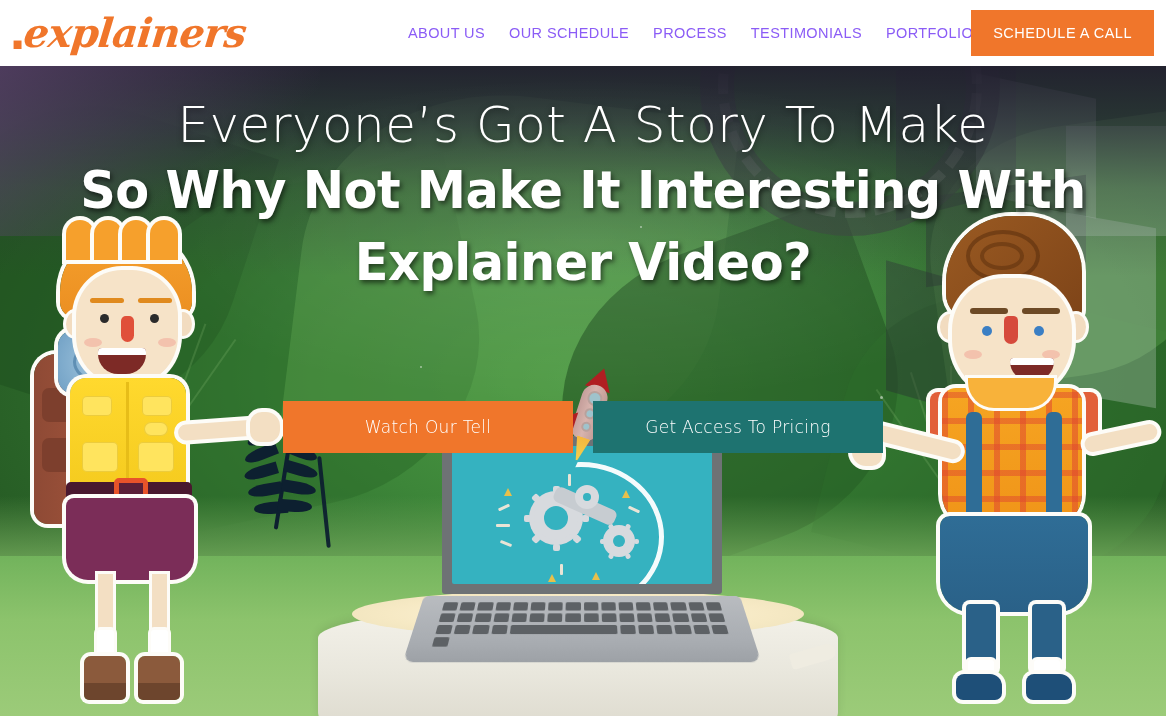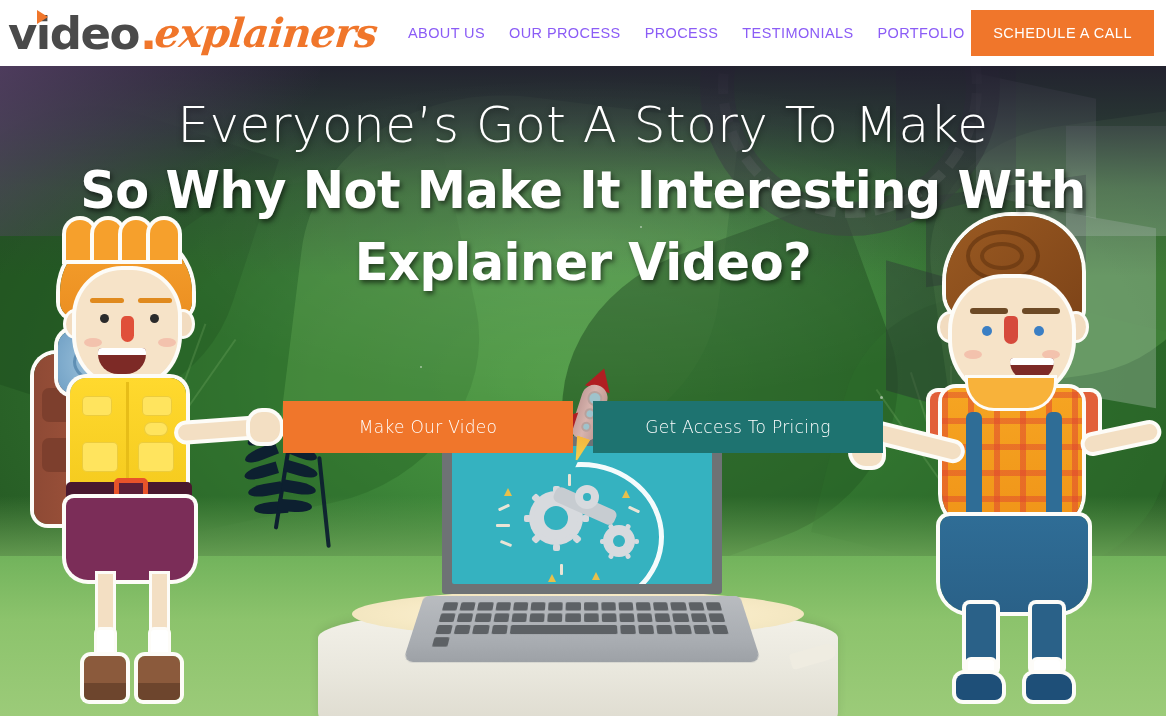--- a/index.html
+++ b/index.html
@@ -649,31 +649,27 @@
   .speck{
     position:absolute; background:rgba(255,255,255,.5); border-radius:50%;
   }
 </style>
 </head>
 <body>
 
 <div class="header">
 
   <div class="logo-wrap">
-    <span class="logo-text">
-      <span class="play-tri"></span>
-      <span>video</span>
-    </span>
     <span class="logo-dot">.</span>
     <span class="logo-script">explainers</span>
   </div>
 
   <nav class="nav">
     <a class="nav-item">ABOUT US</a>
-    <a class="nav-item">OUR PROCESS</a>
+    <a class="nav-item">OUR SCHEDULE</a>
     <a class="nav-item">PROCESS</a>
     <a class="nav-item">TESTIMONIALS</a>
     <a class="nav-item">PORTFOLIO</a>
     <a class="nav-item">CONTACT US</a>
   </nav>
 
   <button class="nav-cta">SCHEDULE A CALL</button>
 </div>
 
 <div class="hero">
@@ -750,21 +746,21 @@
     <div class="pr" style="left:34px; top:48px; transform:rotate(10deg);"></div>
   </div>
 
   <div class="headline-block">
     <div class="h-line1">Everyone’s Got A Story To Make</div>
     <div class="h-line2">So Why Not Make It Interesting With</div>
     <div class="h-line3">Explainer Video?</div>
   </div>
 
   <div class="cta-row">
-    <button class="btn btn-watch">Make Our Video</button>
+    <button class="btn btn-watch">Watch Our Tell</button>
     <button class="btn btn-pricing">Get Access To Pricing</button>
   </div>
 
   <div class="stump"></div>
   <div class="stump-top"></div>
   <div class="stump-branch"></div>
 
   <div class="rocket">
     <div class="r-nose"></div>
     <div class="r-body"></div>

